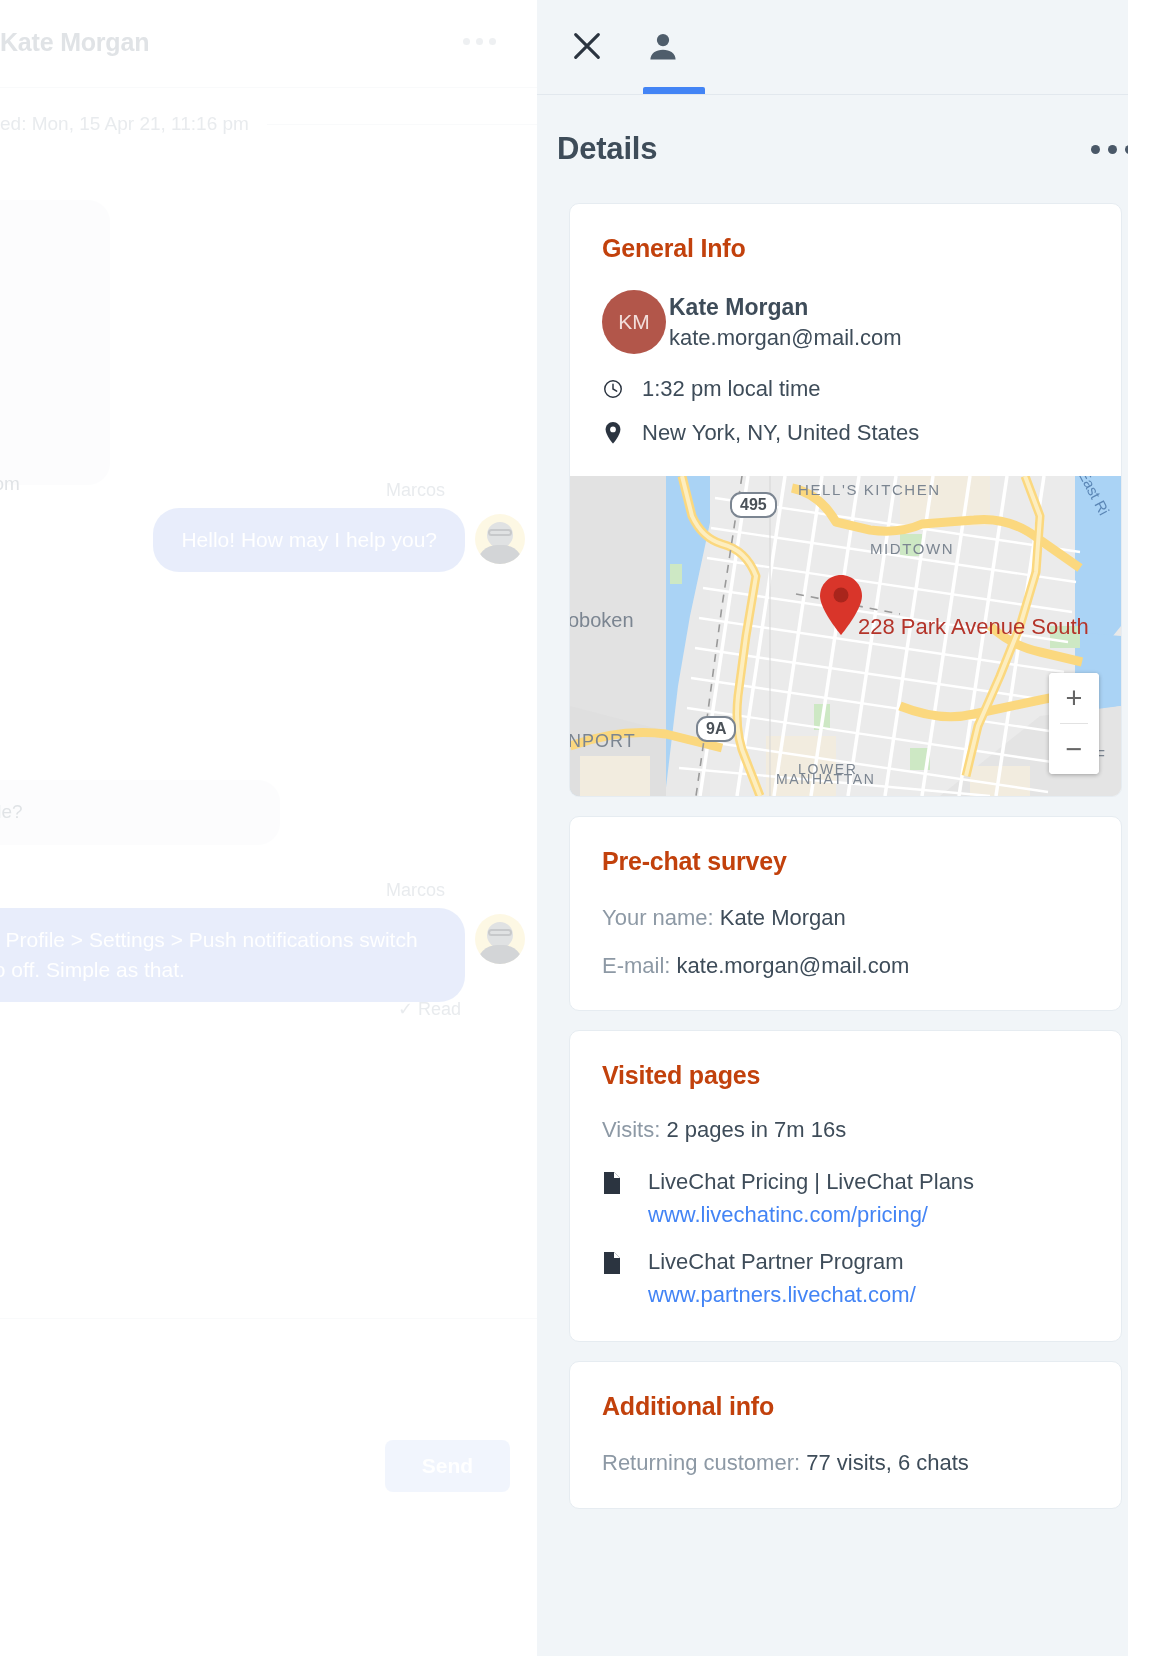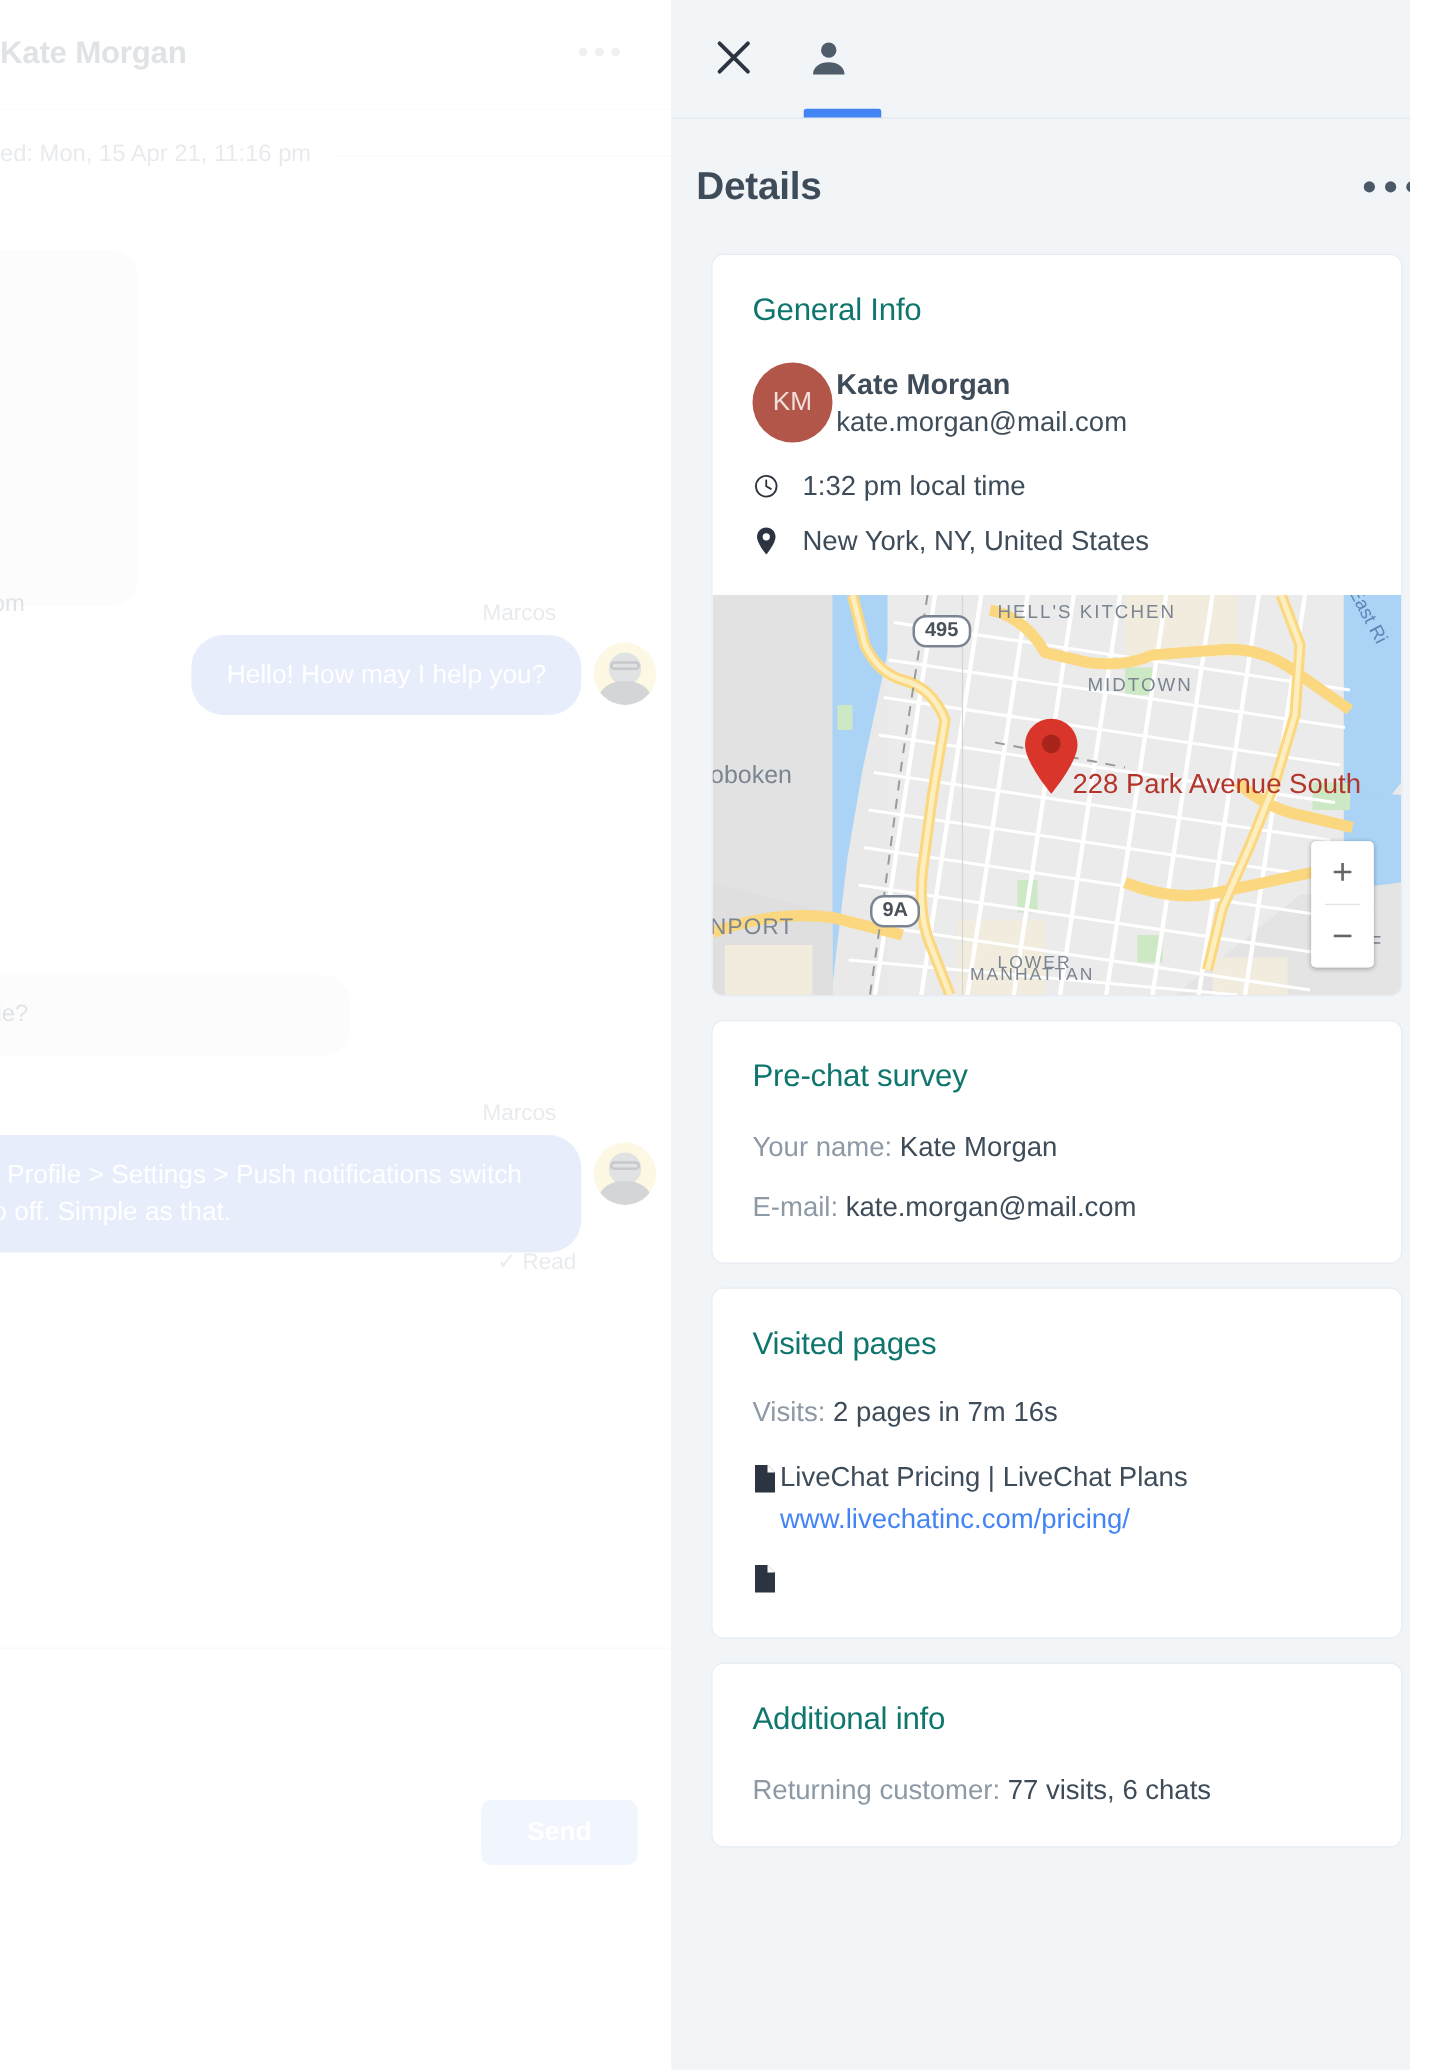--- a/index.html
+++ b/index.html
@@ -227,21 +227,21 @@
   .card {
     background: #ffffff;
     border: 1px solid #e6ecf1;
     border-radius: 10px;
     margin-bottom: 19px;
     overflow: hidden;
   }
   .card-body { padding: 30px 32px 30px 32px; }
 
   .card-title {
-    font-size: 25px; font-weight: 400; color: #0f766e;
+    font-size: 25px; font-weight: 700; color: #c2410c;
     letter-spacing: -0.2px;
     margin-bottom: 27px;
   }
 
   
   .gi-person { display: flex; align-items: center; gap: 3px; margin-bottom: 22px; }
   .gi-avatar {
     width: 64px; height: 64px; border-radius: 50%;
     background: #b2564a; color: #f2dedb;
     display: flex; align-items: center; justify-content: center;
@@ -308,21 +308,21 @@
   
   .kv { font-size: 22px; line-height: 1.35; margin-bottom: 18px; color: #3e4c59; }
   .kv:last-child { margin-bottom: 0; }
   .kv .k { color: #8d99a5; }
   .kv .v { color: #3e4c59; }
 
   
   .visits-line { font-size: 22px; margin-bottom: 22px; margin-top: 16px; }
   .visits-line .k { color: #8d99a5; }
   .visits-line .v { color: #3e4c59; }
-  .page-item { display: flex; gap: 2px; margin-bottom: 14px; }
+  .page-item { display: flex; gap: 26px; margin-bottom: 14px; }
   .page-item:last-child { margin-bottom: 0; }
   .page-ico { flex: 0 0 20px; padding-top: 6px; }
   .page-title { font-size: 22px; color: #3e4c59; line-height: 1.5; }
   .page-url { font-size: 22px; color: #4384f5; line-height: 1.5; text-decoration: none; display: block; }
 </style>
 </head>
 <body>
 
 <div id="app">
 
@@ -586,20 +586,24 @@
             </div>
           </div>
 
           <div class="page-item">
             <span class="page-ico">
               <svg width="20" height="24" viewBox="0 0 20 24" aria-hidden="true">
                 <path d="M2 1h10l6 6v16H2z" fill="#2b3440"></path>
                 <path d="M12 1l6 6h-6z" fill="#ffffff"></path>
               </svg>
             </span>
+            <div>
+              <div class="page-title">LiveChat Partner Program</div>
+              <a class="page-url" href="#">www.partners.livechat.com/</a>
+            </div>
           </div>
         </div>
       </section>
 
       <section class="card">
         <div class="card-body">
           <div class="card-title">Additional info</div>
           <div class="kv">
             <span class="k">Returning customer:</span>
             <span class="v">77 visits, 6 chats</span>

